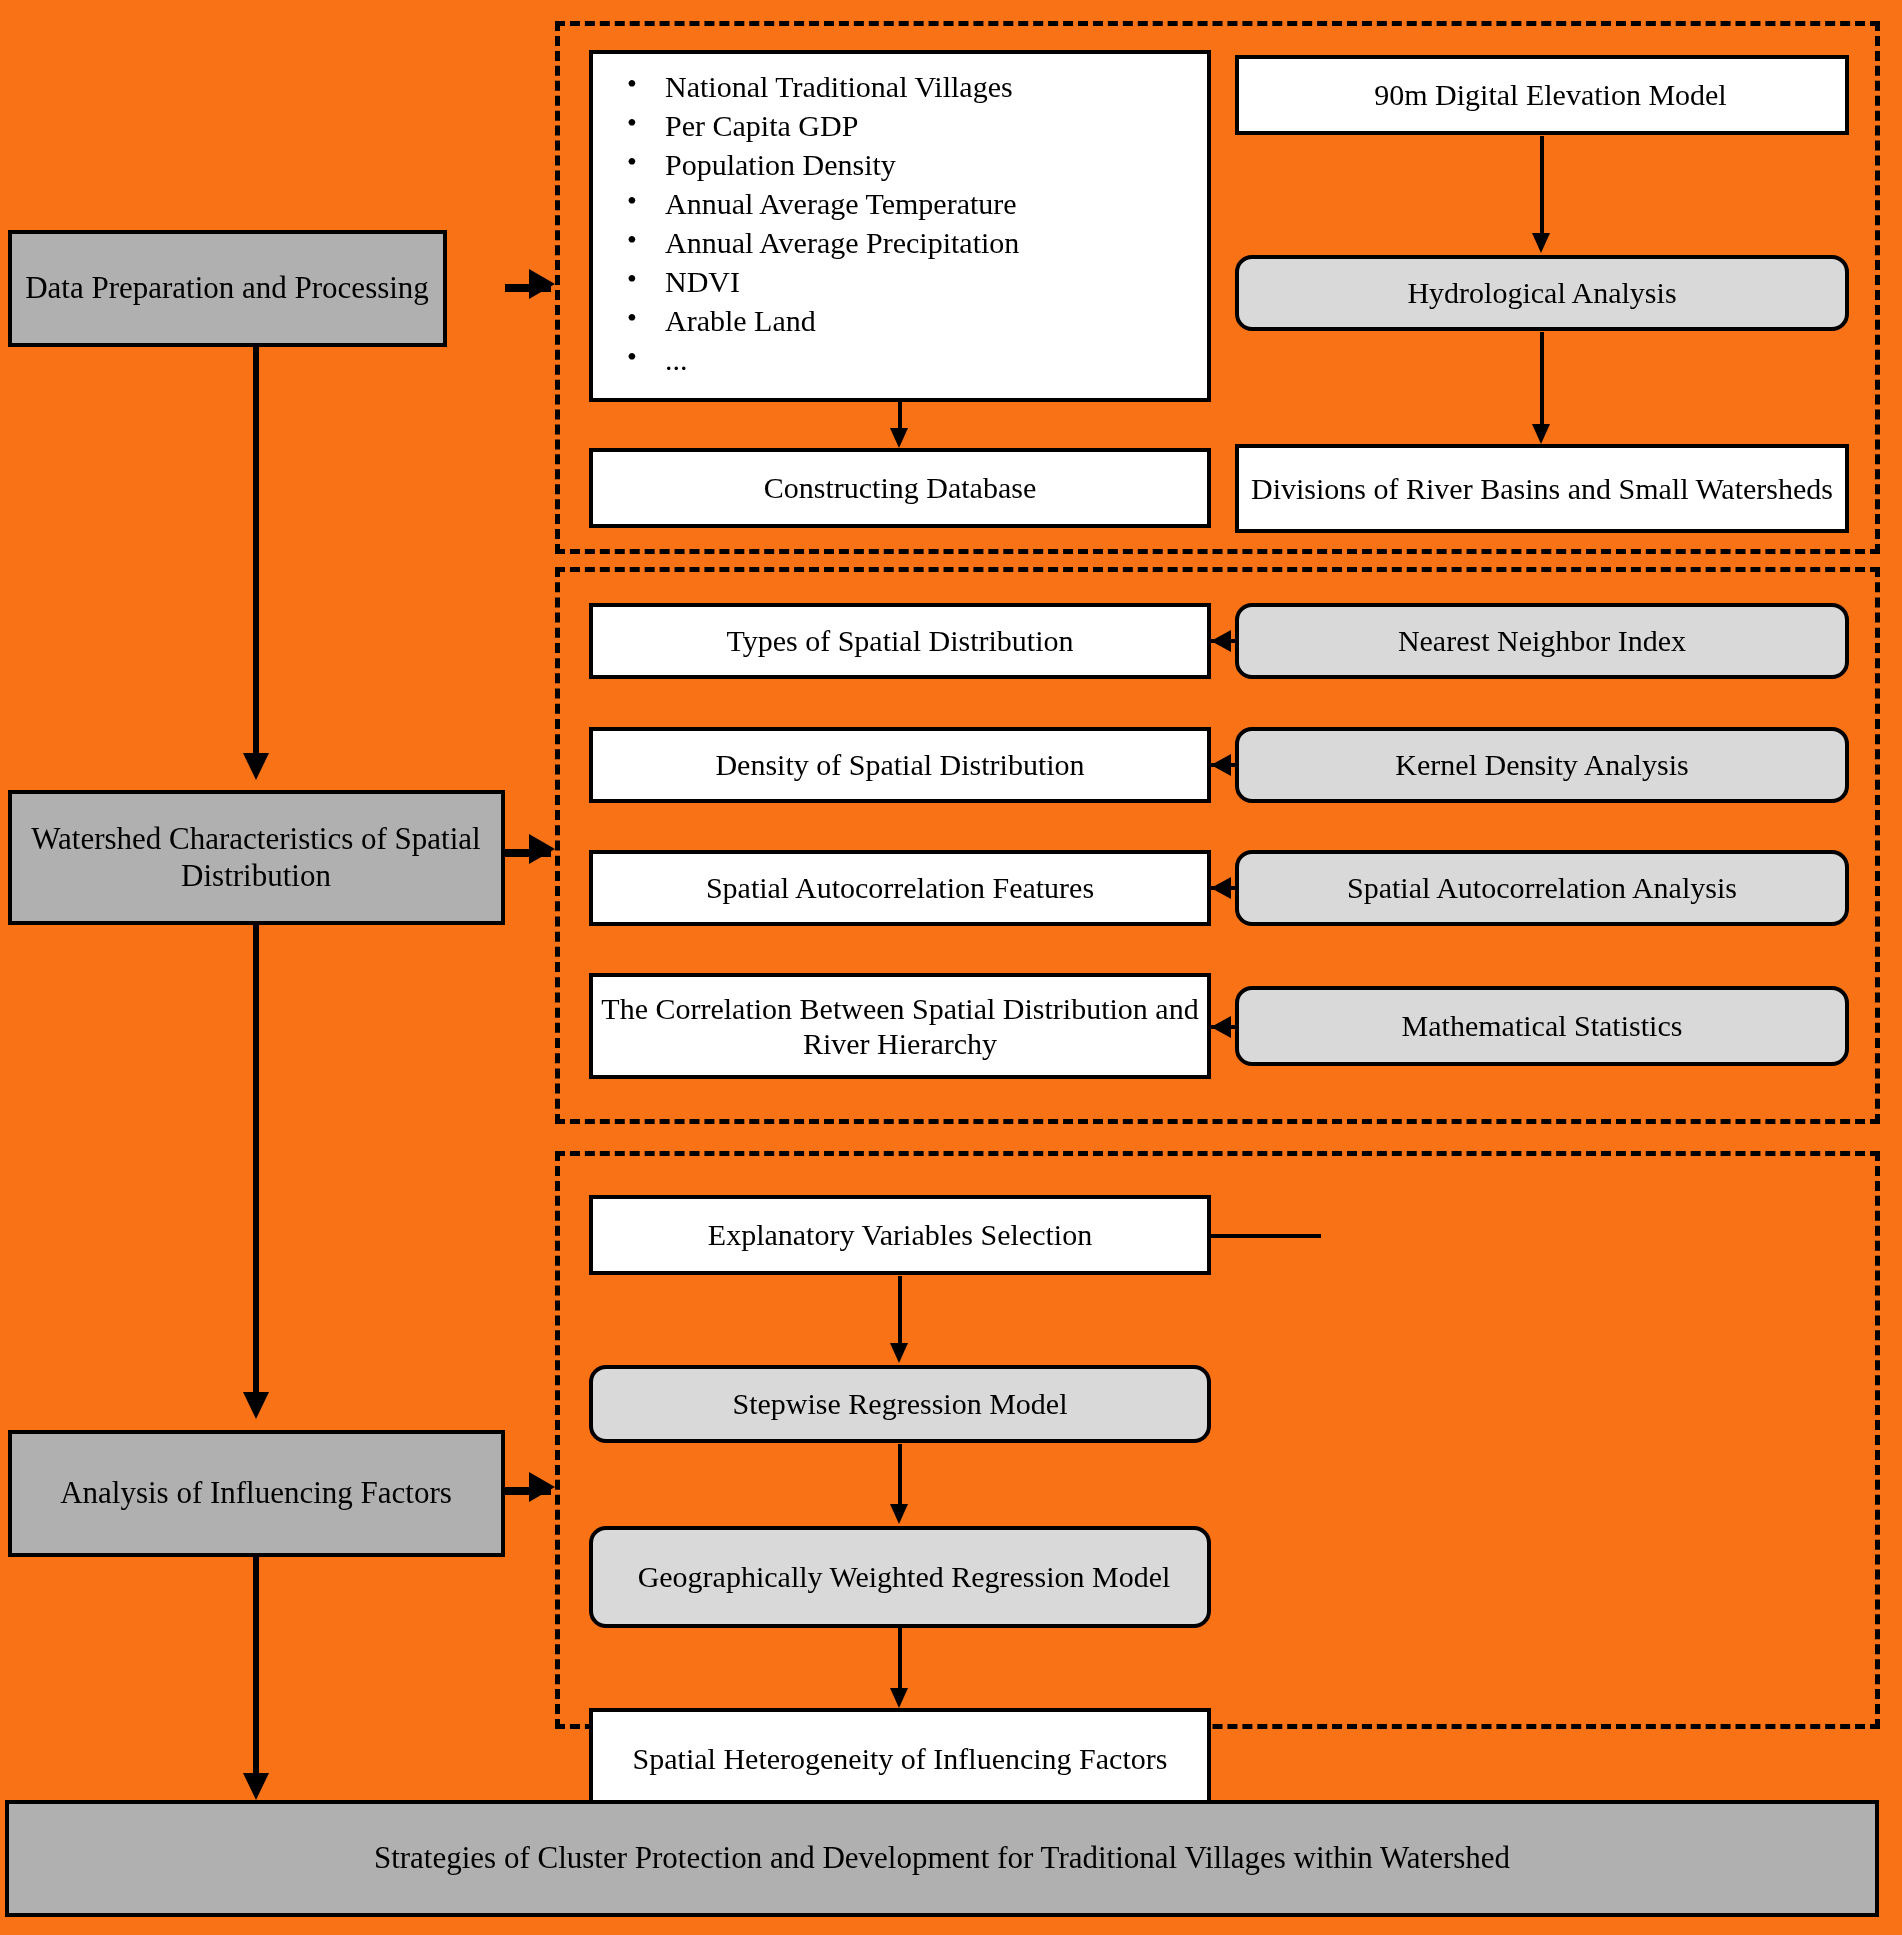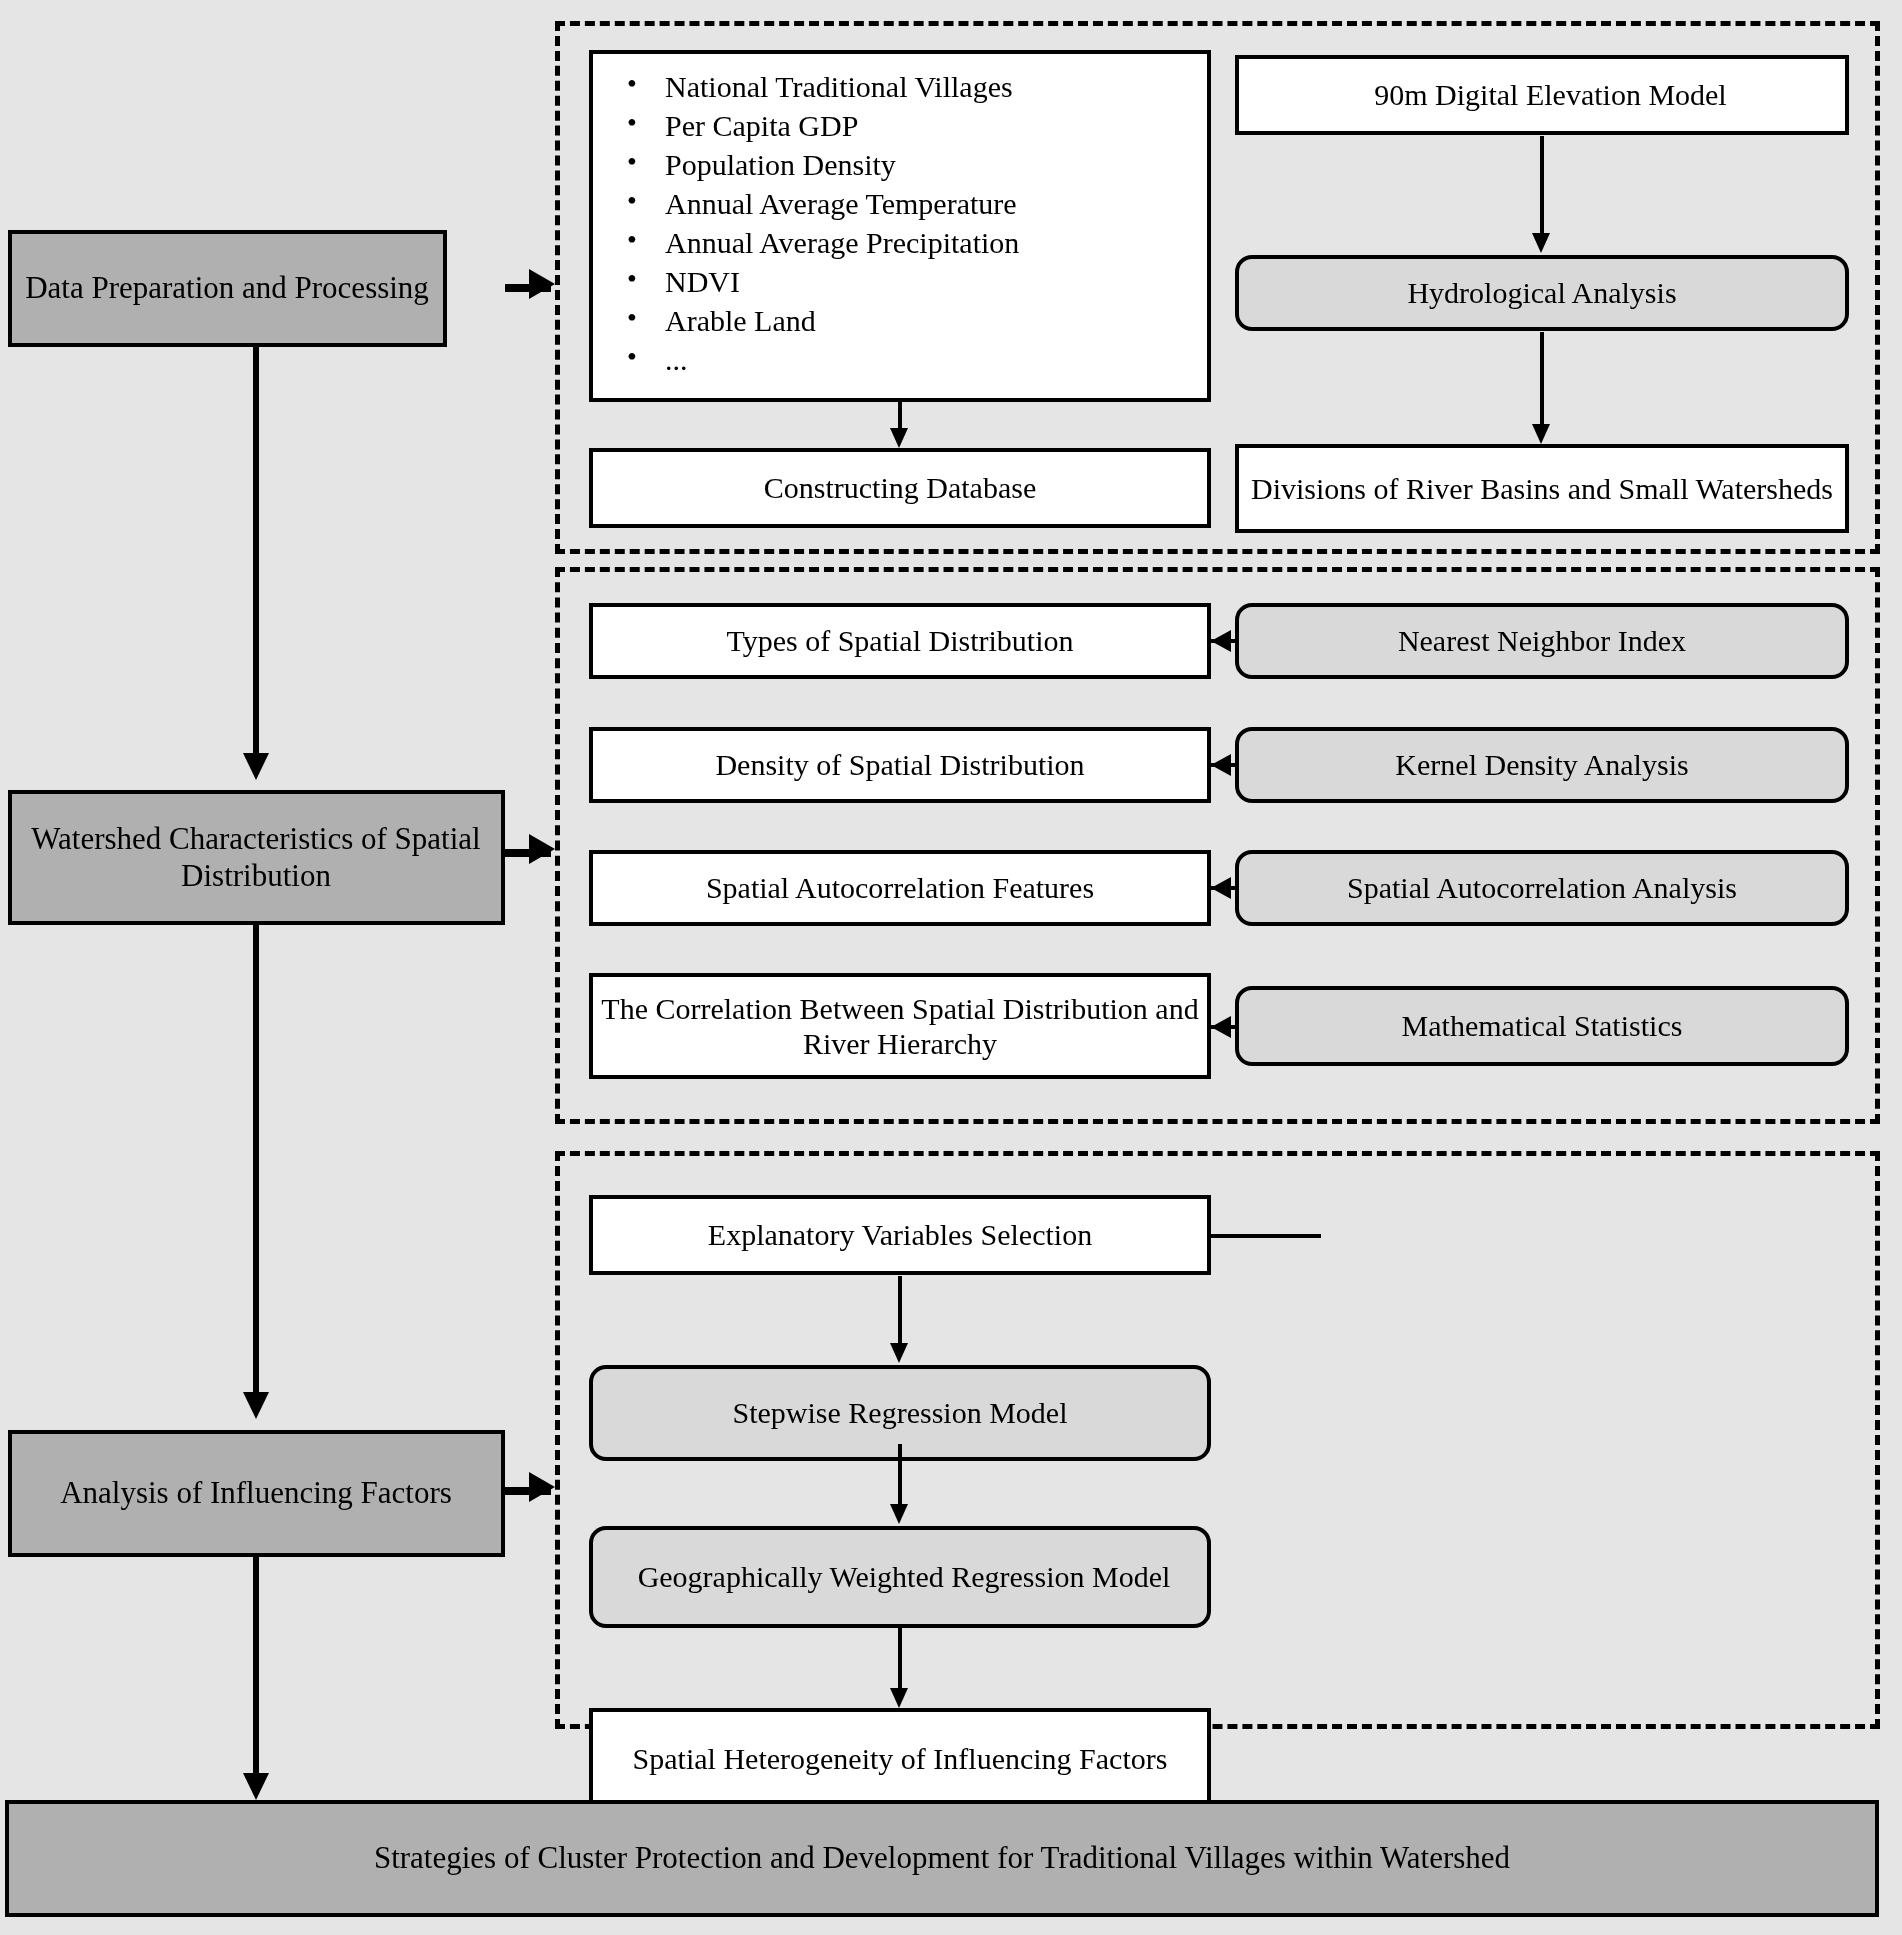--- a/index.html
+++ b/index.html
@@ -7,21 +7,21 @@
     padding: 0;
     background: #ffffff;
   }
   body {
     font-family: "Liberation Serif", "DejaVu Serif", serif;
   }
   #canvas {
     position: relative;
     width: 1903px;
     height: 1936px;
-    background: #e5e5e5;
+    background: #f97316;
     overflow: hidden;
   }
 
   
   .box {
     position: absolute;
     box-sizing: border-box;
     display: flex;
     align-items: center;
     justify-content: center;
@@ -215,21 +215,21 @@
 
   <div class="box plain-box" style="left:589px; top:1195px; width:622px; height:80px;">
     <span>Explanatory Variables Selection</span>
   </div>
 
   <div class="line-h" style="left:1207px; top:1234px; width:114px;"></div>
 
   <div class="line-v" style="left:898px; top:1276px; height:75px;"></div>
   <div class="arrow-down" style="left:890px; top:1343px;"></div>
 
-  <div class="box method-box" style="left:589px; top:1365px; width:622px; height:96px;">
+  <div class="box method-box" style="left:589px; top:1365px; width:622px; height:78px;">
     <span>Stepwise Regression Model</span>
   </div>
 
   <div class="line-v" style="left:898px; top:1444px; height:68px;"></div>
   <div class="arrow-down" style="left:890px; top:1504px;"></div>
 
   <div class="box method-box" style="left:589px; top:1526px; width:622px; height:102px;padding-left:8px;">
     <span>Geographically Weighted Regression Model</span>
   </div>
 

